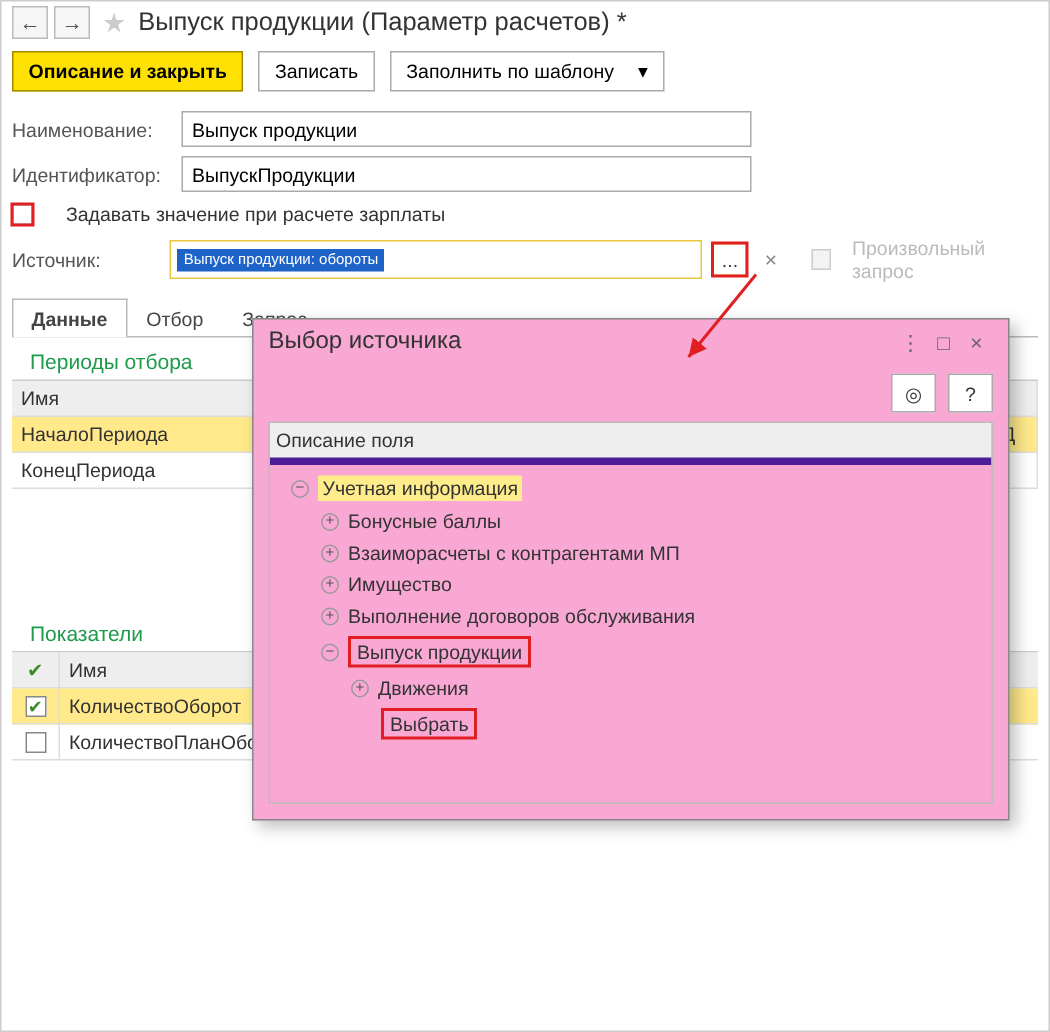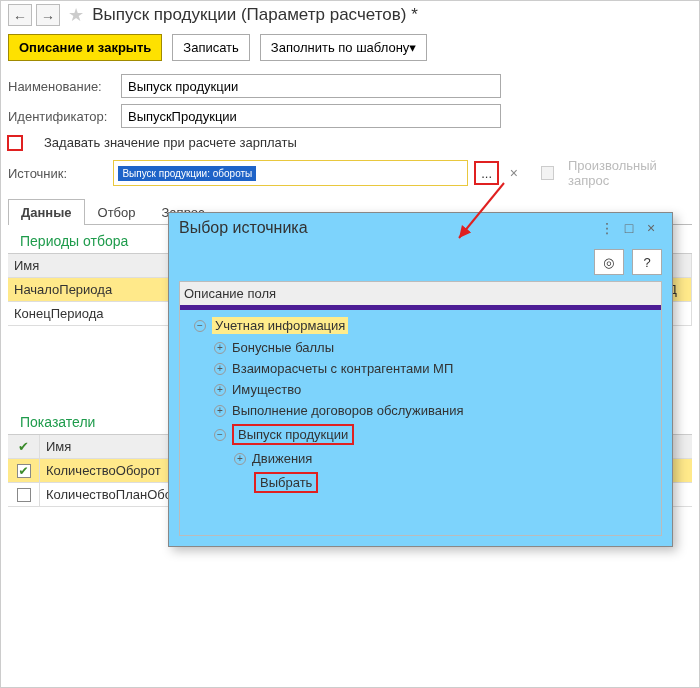--- a/index.html
+++ b/index.html
@@ -5,21 +5,21 @@
   * { box-sizing: border-box; font-family: Arial, sans-serif; }
   body { margin: 0; background: #fff; width: 700px; height: 688px; overflow: hidden; position: relative; font-size: 13px; color: #333; }
   .border-frame { position:absolute; inset:0; border:1px solid #ccc; pointer-events:none; }
   .toolbar-top { display:flex; align-items:center; gap:4px; padding:4px 8px; }
   .nav-btn { width:24px; height:22px; border:1px solid #bbb; background:#f6f6f6; display:flex; align-items:center; justify-content:center; font-size:14px; color:#555; cursor:default; }
   .star { color:#ccc; font-size:18px; margin:0 4px; }
   .title { font-size:17px; color:#333; }
   .actions { display:flex; gap:10px; padding:4px 8px 10px; align-items:center; }
   .btn-yellow { background:#fee100; border:1px solid #a08a00; padding:5px 10px; font-size:13px; font-weight:bold; }
   .btn { background:#fff; border:1px solid #aaa; padding:5px 10px; font-size:13px; }
-  .btn-drop { display:flex; align-items:center; gap:0; }
+  .btn-drop { display:flex; align-items:center; gap:16px; }
   .frow { display:flex; align-items:center; gap:8px; padding:3px 8px; }
   .flabel { width:105px; color:#555; }
   .finput { flex:0 0 380px; height:24px; border:1px solid #aaa; padding:2px 6px; font-size:13px; background:#fff; }
   .chkrow { display:flex; align-items:center; gap:22px; padding:4px 8px; }
   .chkbox { width:14px; height:14px; border:1px solid #888; background:#fff; }
   .chkbox.checked::after{ content:"✔"; color:#3a8a2a; font-size:12px; display:block; line-height:12px; text-align:center;}
   .red-outline { outline:2px solid #e02020; outline-offset:-1px;}
   .src-row { display:flex; align-items:center; padding:4px 8px; gap:8px;}
   .src-field { flex:0 0 355px; height:26px; border:1px solid #e9c83e; background:#fff; display:flex; align-items:center; position:relative;}
   .src-sel { background:#1e63c8; color:#fff; padding:2px 4px; margin-left:4px; font-size:10px;}
@@ -38,21 +38,21 @@
   .gname { flex:1 1 auto; }
   .grow.active { background:#ffe98a; }
   .ind-section{ margin-top:80px;}
   .ind-head, .ind-row { display:flex; align-items:stretch; border-bottom:1px solid #ddd;}
   .ind-head { background:#eee;}
   .ind-c1{ width:32px; display:flex; align-items:center; justify-content:center; border-right:1px solid #ddd;}
   .ind-c2{ width:335px; padding:4px 6px; border-right:1px solid #ddd;}
   .ind-c3{ flex:1; padding:4px 6px;}
   .ind-row.sel{ background:#ffe98a;}
   
-  .dialog { position:absolute; left:168px; top:212px; width:505px; height:335px; background:#7dd3fc; border:1px solid #888; box-shadow:4px 4px 10px rgba(0,0,0,0.25); display:flex; flex-direction:column;}
+  .dialog { position:absolute; left:168px; top:212px; width:505px; height:335px; background:#f9a8d4; border:1px solid #888; box-shadow:4px 4px 10px rgba(0,0,0,0.25); display:flex; flex-direction:column;}
   .dlg-title{ display:flex; align-items:center; padding:6px 10px; font-size:16px; }
   .dlg-title-txt{ flex:1;}
   .dlg-ctrl{ width:22px; text-align:center; color:#666; font-size:14px;}
   .dlg-toolbar{ display:flex; padding:6px 10px; gap:8px; align-items:center;}
   .dlg-toolbar .spacer{flex:1;}
   .dlg-small-btn{ width:30px; height:26px; border:1px solid #aaa; background:#fff; display:flex; align-items:center; justify-content:center;}
   .dlg-body{ flex:1; margin:0 10px 10px; border:1px solid #bbb; overflow:auto;}
   .dlg-subhead{ background:#eee; padding:4px 4px; border-bottom:5px solid #4c1d95;}
   .tree{ padding:4px 8px;}
   .tnode{ display:flex; align-items:center; padding:3px 0; gap:6px;}

